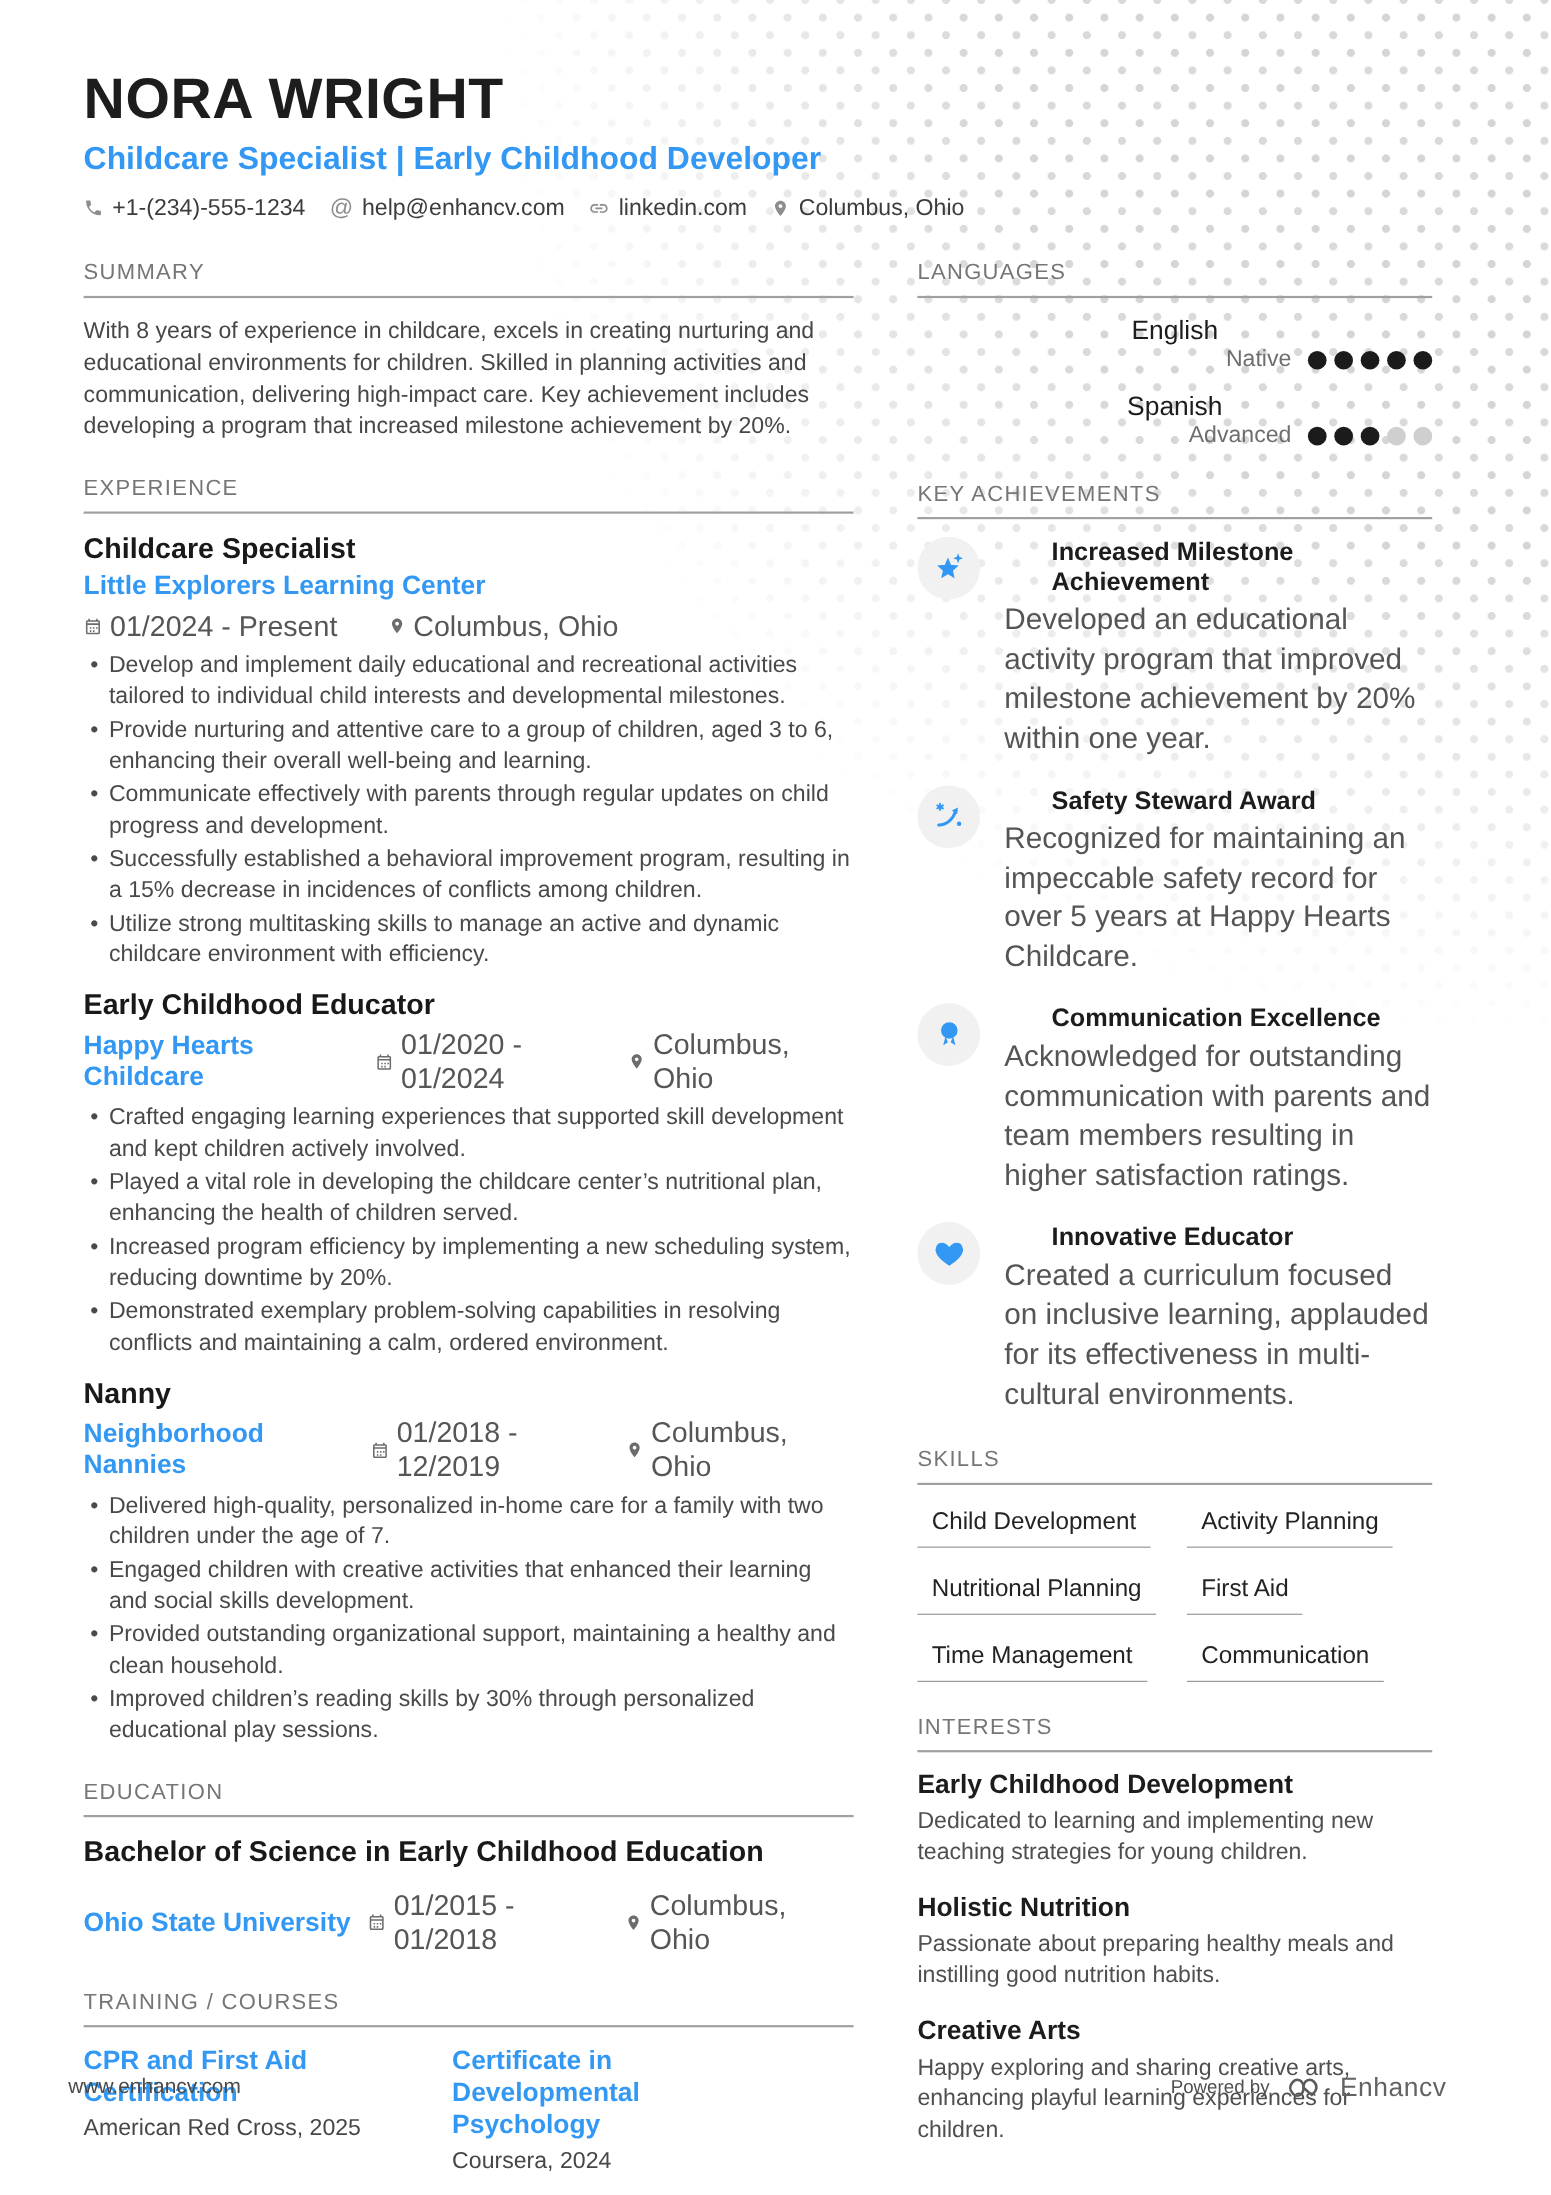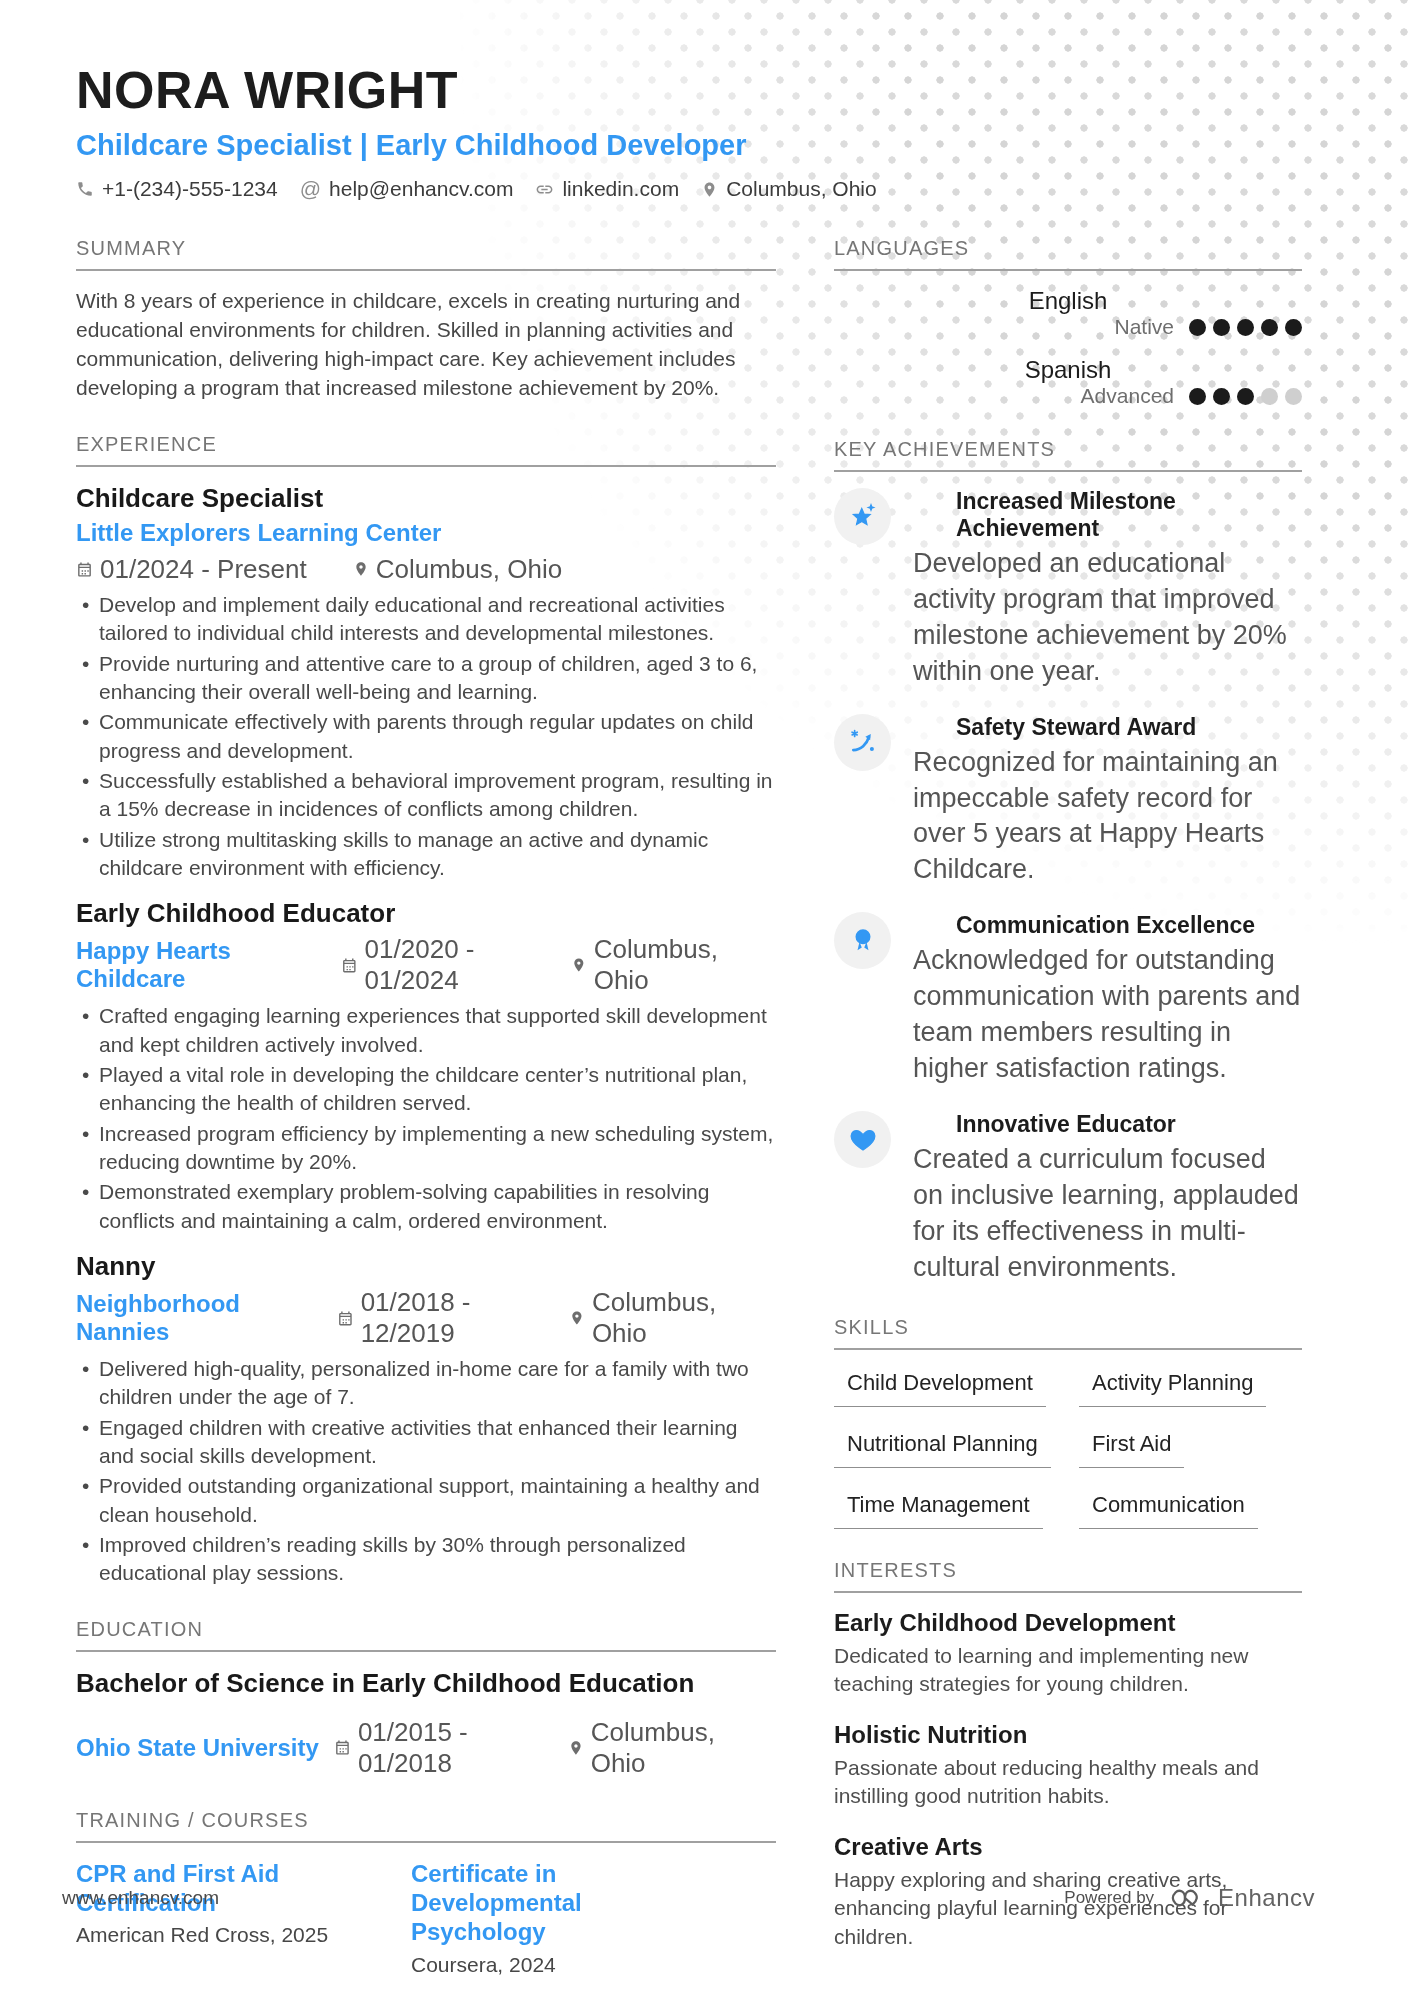--- a/index.html
+++ b/index.html
@@ -378,21 +378,21 @@
       </section>
 
       <section class="sec">
         <h2 class="sec-h">INTERESTS</h2>
         <div class="interest">
           <div class="interest-title">Early Childhood Development</div>
           <div class="interest-text">Dedicated to learning and implementing new teaching strategies for young children.</div>
         </div>
         <div class="interest">
           <div class="interest-title">Holistic Nutrition</div>
-          <div class="interest-text">Passionate about reducing healthy meals and instilling good nutrition habits.</div>
+          <div class="interest-text">Passionate about preparing healthy meals and instilling good nutrition habits.</div>
         </div>
         <div class="interest">
           <div class="interest-title">Creative Arts</div>
           <div class="interest-text">Happy exploring and sharing creative arts, enhancing playful learning experiences for children.</div>
         </div>
       </section>
     </div>
   </div>
 </div>
 

